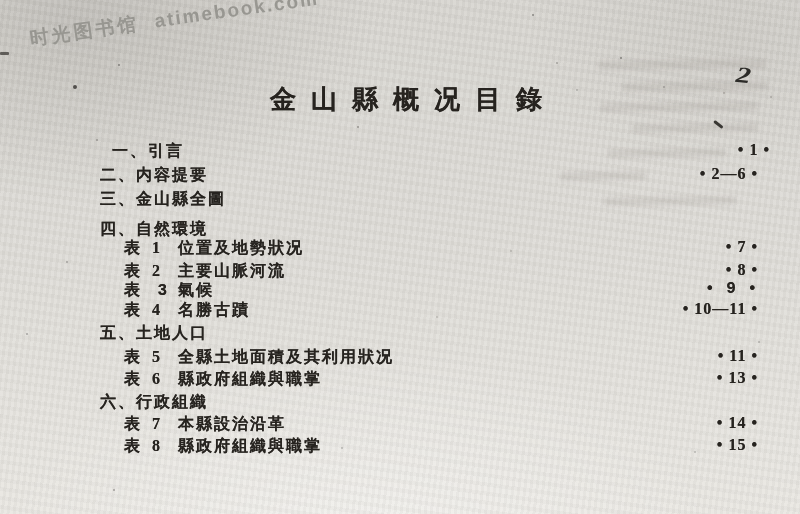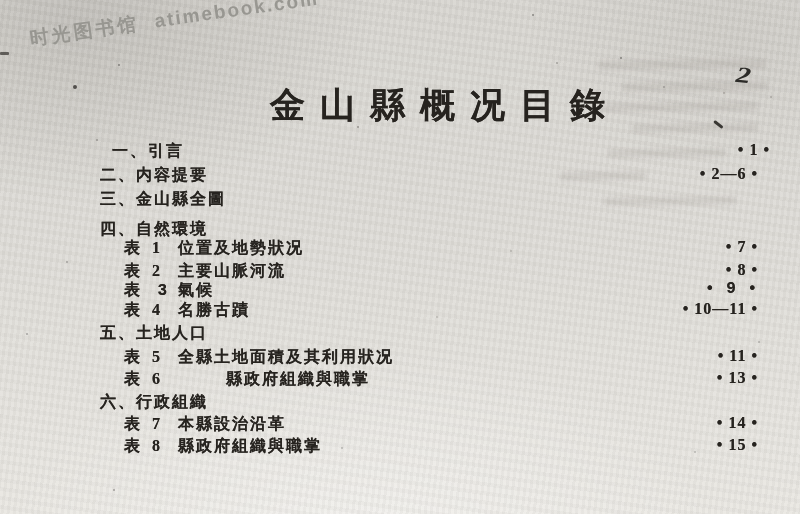--- a/index.html
+++ b/index.html
@@ -26,21 +26,21 @@
     transform:rotate(-8deg);transform-origin:0 50%;
     color:rgba(148,146,141,.92);
     display:flex;gap:16px;align-items:baseline;
     font-family:"Liberation Sans","DejaVu Sans",sans-serif;
     white-space:nowrap;
   }
   .wm-cjk{font-size:19px;letter-spacing:3px;font-weight:700;}
   .wm-site{font-size:19px;letter-spacing:2px;font-weight:700;}
   .doc-title{
     position:absolute;left:270px;top:82px;
-    font-size:35px;font-weight:700;letter-spacing:15px;
+    font-size:26px;font-weight:700;letter-spacing:15px;
     white-space:nowrap;
     text-shadow:0 0 .6px rgba(38,35,31,.8);
   }
   .hand-num{
     position:absolute;left:736px;top:58px;
     font-size:30px;font-style:italic;font-weight:700;
     transform:rotate(6deg) scaleY(.75);
     color:#2c2b28;
   }
   .row{
@@ -146,21 +146,21 @@
   </div>
 
   <div class="row" style="top:323px;left:100px;">
     <span class="lbl">五、土地人口</span>
   </div>
   <div class="row" style="top:347px;left:124px;width:634px;">
     <span class="no">表 5</span>
     <span class="lbl">全縣土地面積及其利用狀况</span>
     <span class="pg">• 11 •</span>
   </div>
-  <div class="row" style="top:369px;left:124px;width:634px;gap:48px;">
+  <div class="row" style="top:369px;left:124px;width:634px;">
     <span class="no">表 6</span>
     <span class="lbl">縣政府組織與職掌</span>
     <span class="pg">• 13 •</span>
   </div>
 
   <div class="row" style="top:392px;left:100px;text-align:right;">
     <span class="lbl">六、行政組織</span>
   </div>
   <div class="row" style="top:414px;left:124px;width:634px;">
     <span class="no">表 7</span>

